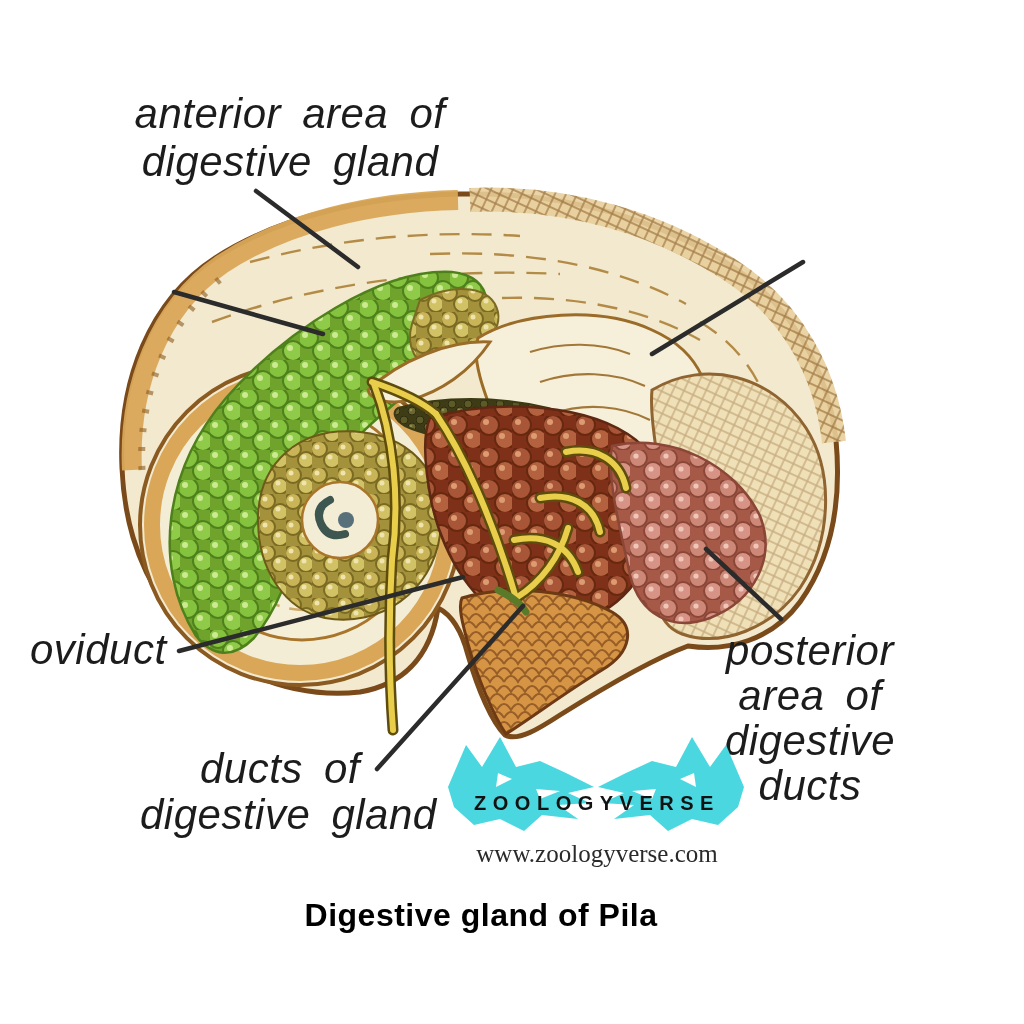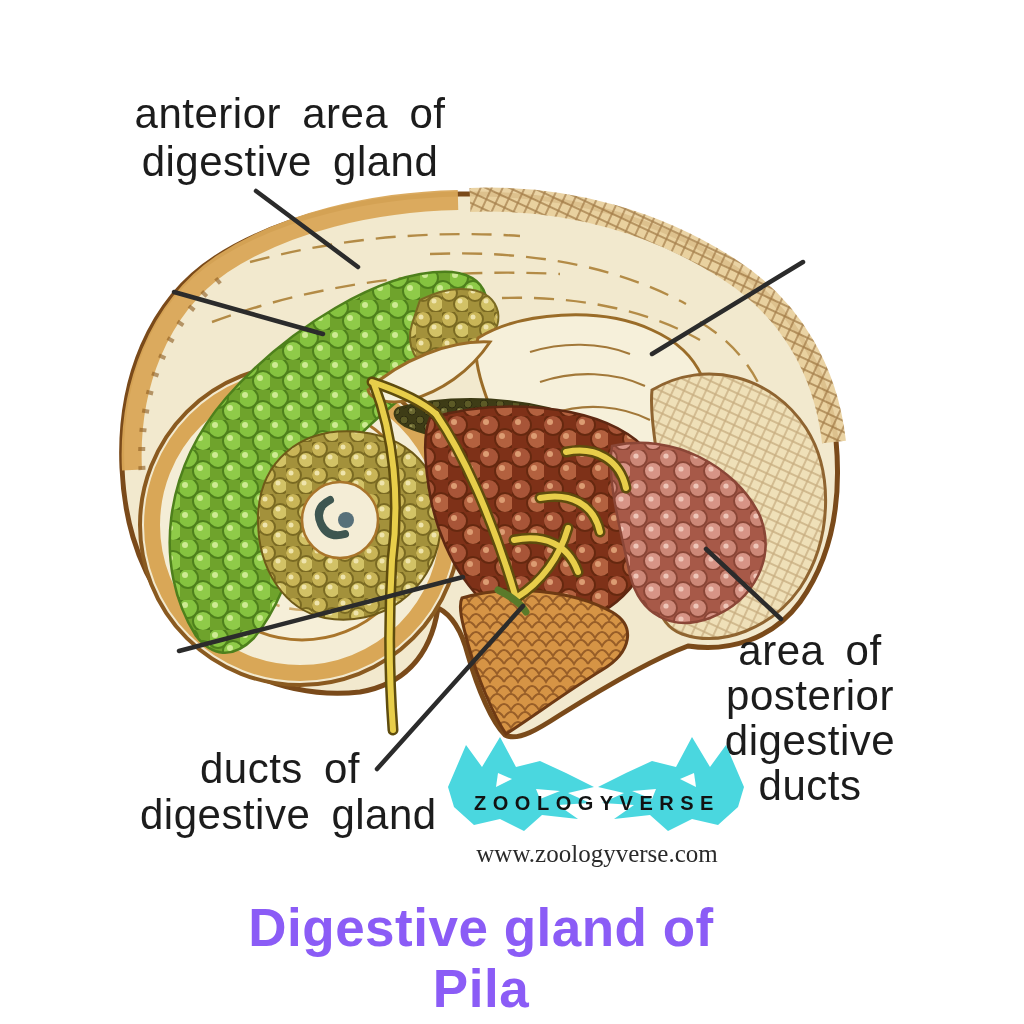--- a/index.html
+++ b/index.html
@@ -1,28 +1,28 @@
 <!DOCTYPE html>
 <html><head>
 <meta charset="utf-8">
 <style>
   html,body{margin:0;padding:0;background:#ffffff;}
   .stage{position:relative;width:1024px;height:1024px;background:#ffffff;overflow:hidden;
          font-family:"Liberation Sans",sans-serif;}
   .art{position:absolute;left:0;top:0;width:1024px;height:1024px;}
-  .lbl{position:absolute;color:#1c1c1c;font-size:42px;line-height:48px;
+  .lbl{position:absolute;color:#1c1c1c;font-style:italic;font-size:42px;line-height:48px;
        letter-spacing:0.5px;word-spacing:9px;white-space:nowrap;}
   .lbl.center{text-align:center;}
   .lbl span{display:block;}
   .brand{position:absolute;left:442px;top:792px;width:310px;text-align:center;
          font-weight:bold;font-size:20px;letter-spacing:6.5px;color:#121212;font-style:normal;}
   .url{position:absolute;left:412px;top:840px;width:370px;text-align:center;
        font-family:"Liberation Serif",serif;font-size:25px;color:#2a2a2a;}
   .title{position:absolute;left:211px;top:897px;width:540px;text-align:center;
-         font-weight:bold;font-size:53px;color:#8b5cf6;letter-spacing:0.5px;}
+         font-weight:bold;font-size:32px;color:#000000;letter-spacing:0.5px;}
   .logo{position:absolute;left:440px;top:733px;width:312px;height:100px;}
 </style>
 </head>
 <body>
 
 <div class="stage">
 
   <svg class="art" viewBox="0 0 1024 1024" aria-hidden="true">
     <defs>
       <pattern id="greenG" width="30" height="30" patternUnits="userSpaceOnUse">
@@ -169,29 +169,32 @@
     </g>
   </svg>
 
   <div class="lbl center" style="left:92px;top:90px;width:396px;">
     <span>anterior area of</span>
     <span>digestive gland</span>
   </div>
 
 
 
+  <div class="lbl" style="left:30px;top:626px;">
+    <span>oviduct</span>
+  </div>
 
   <div class="lbl center" style="left:140px;top:746px;width:280px;line-height:46px;">
     <span>ducts of</span>
     <span>digestive gland</span>
   </div>
 
   <div class="lbl center" style="left:700px;top:628px;width:220px;line-height:45px;">
+    <span>posterior</span>
     <span>area of</span>
-    <span>posterior</span>
     <span>digestive</span>
     <span>ducts</span>
   </div>
 
   <svg class="logo" viewBox="0 0 312 100" aria-hidden="true">
     <g fill="#4AD7DF">
       <path d="M8,54 L26,12 L42,34 L60,4 L76,34 L100,28 L126,40 L154,54 L128,60 L150,70 L118,72
                L138,86 L102,82 L84,98 L60,86 L34,92 L14,74 Z"></path>
       <path d="M304,54 L286,12 L270,34 L252,4 L236,34 L212,28 L186,40 L158,54 L184,60 L162,70 L194,72
                L174,86 L210,82 L228,98 L252,86 L278,92 L298,74 Z"></path>

